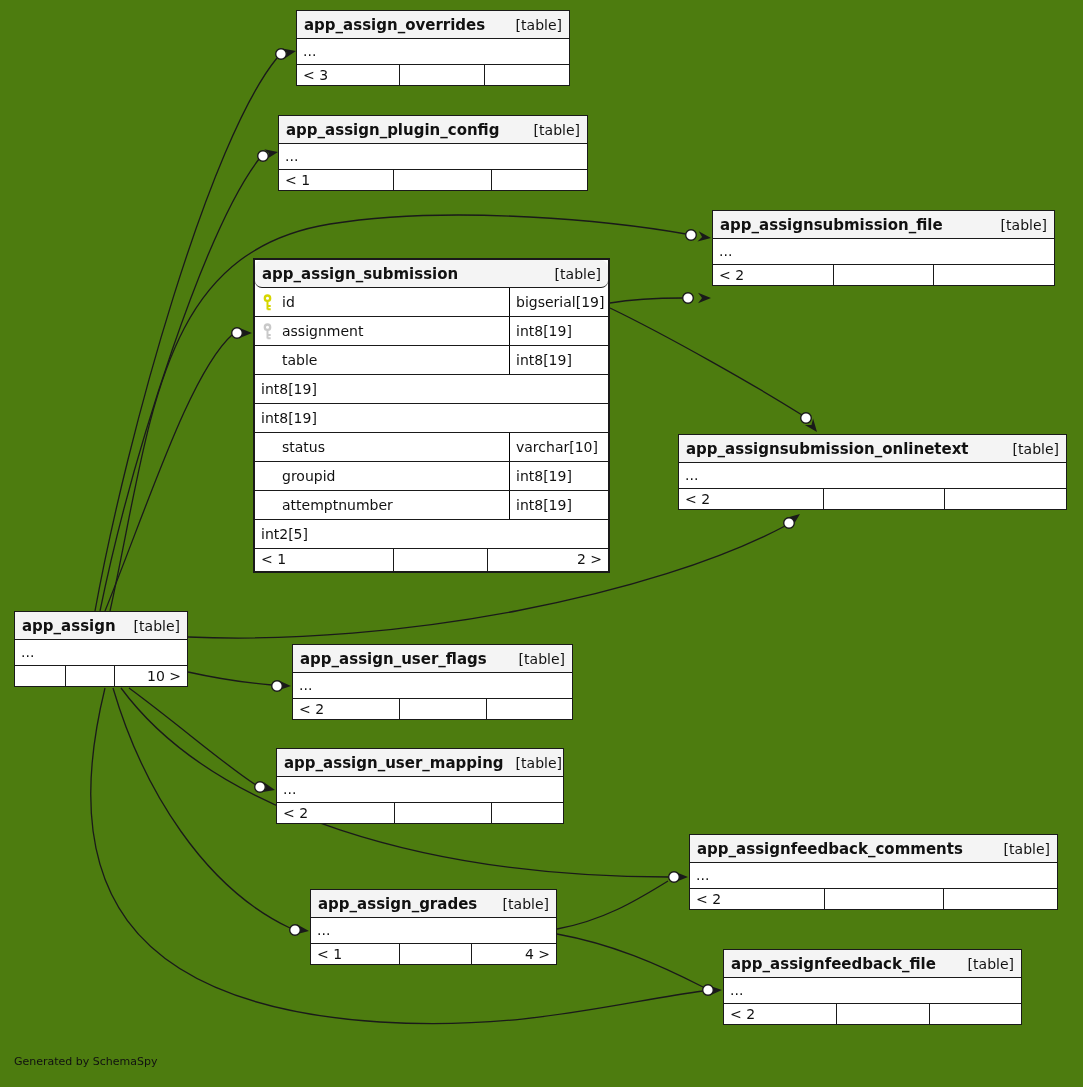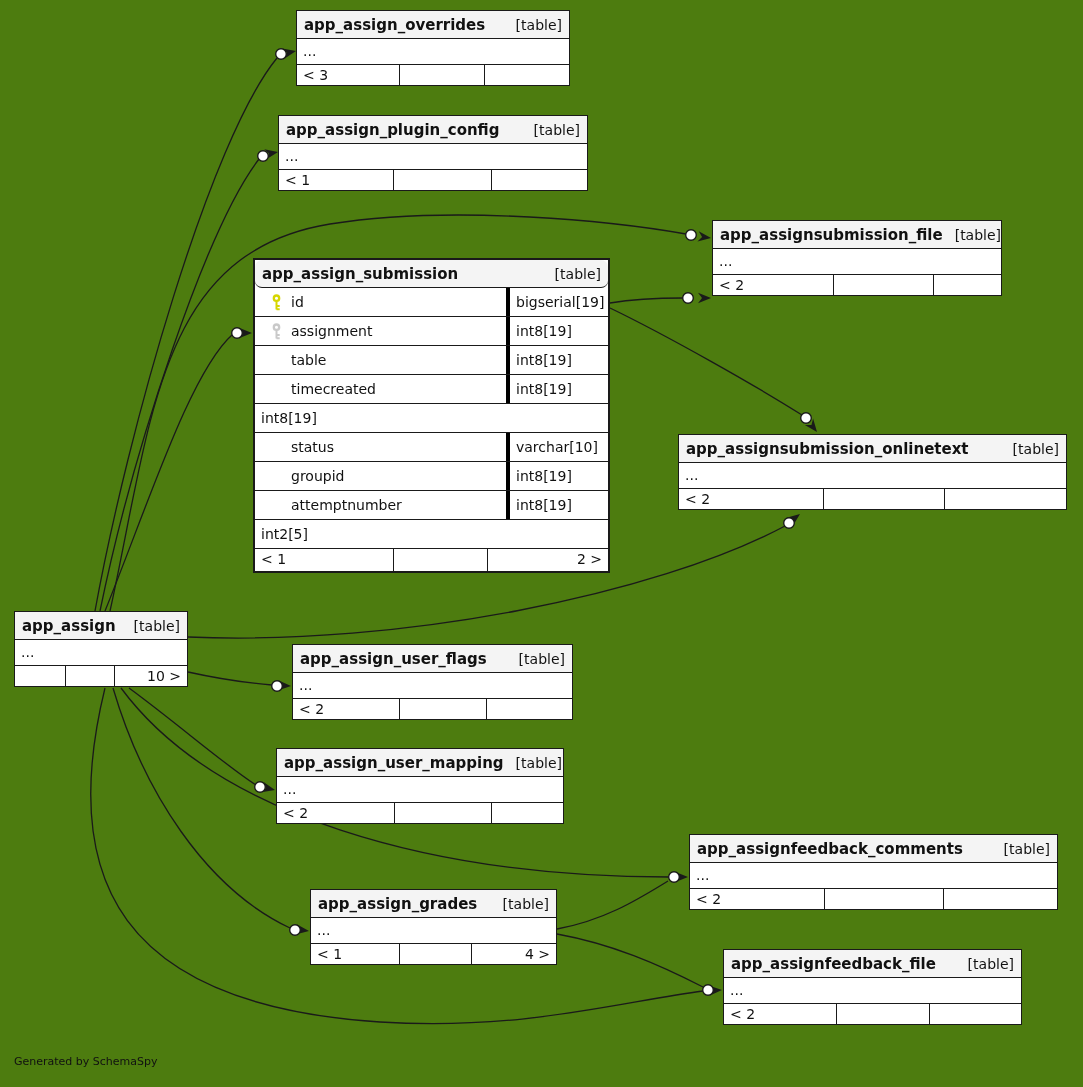--- a/index.html
+++ b/index.html
@@ -17,21 +17,21 @@
   .tt{font-size:14px;white-space:nowrap;padding-left:12px;}
   .ell{height:25px;line-height:24px;padding:0 6px;border-bottom:1px solid #1a1a1a;font-size:14px;}
   .ftr{display:flex;height:20px;font-size:14px;}
   .main .ftr{height:22px;}
   .fc{line-height:20px;padding:0 6px;box-sizing:border-box;white-space:nowrap;}
   .main .fc{line-height:21px;}
   .fc + .fc{border-left:1px solid #1a1a1a;}
   .fr{text-align:right;}
   .crow{display:flex;height:28px;border-bottom:1px solid #1a1a1a;font-size:14px;}
   .cname{width:255px;box-sizing:border-box;display:flex;align-items:center;
-         border-right:4px solid #000000;padding-left:15px;}
+         border-right:1px solid #000000;padding-left:6px;}
   .ki{width:21px;display:inline-flex;align-items:center;}
   .ctype{flex:1;display:flex;align-items:center;padding-left:6px;white-space:nowrap;}
   #credit{position:absolute;left:14px;top:1055px;font-size:11px;z-index:2;}
 </style>
 </head>
 <body>
 
 <div id="canvas">
 
   <svg id="wires" width="1083" height="1087">
@@ -159,24 +159,20 @@
       <span class="ctype">int8[19]</span>
     </div>
     <div class="crow">
       <span class="cname">
           <span class="ki"></span>
           <span>table</span>
         </span>
       <span class="ctype">int8[19]</span>
     </div>
     <div class="crow">
-      <span class="cname">
-          <span class="ki"></span>
-          <span>timecreated</span>
-        </span>
       <span class="ctype">int8[19]</span>
     </div>
     <div class="crow">
       <span class="ctype">int8[19]</span>
     </div>
     <div class="crow">
       <span class="cname">
           <span class="ki"></span>
           <span>status</span>
         </span>
@@ -199,21 +195,21 @@
     <div class="crow">
       <span class="ctype">int2[5]</span>
     </div>
     <div class="ftr">
       <span class="fc" style="flex:0 0 138px">&lt; 1</span>
       <span class="fc" style="flex:0 0 94px"></span>
       <span class="fc fr" style="flex:1">2 &gt;</span>
     </div>
   </div>
 
-  <div class="tbl" style="left:712px;top:220px;width:290px">
+  <div class="tbl" style="left:712px;top:210px;width:343px">
     <div class="hdr">
       <span class="nm">app_assignsubmission_file</span>
       <span class="tt">[table]</span>
     </div>
     <div class="ell">...</div>
     <div class="ftr">
       <span class="fc" style="flex:0 0 120px">&lt; 2</span>
       <span class="fc" style="flex:0 0 100px"></span>
       <span class="fc fr" style="flex:1"></span>
     </div>

